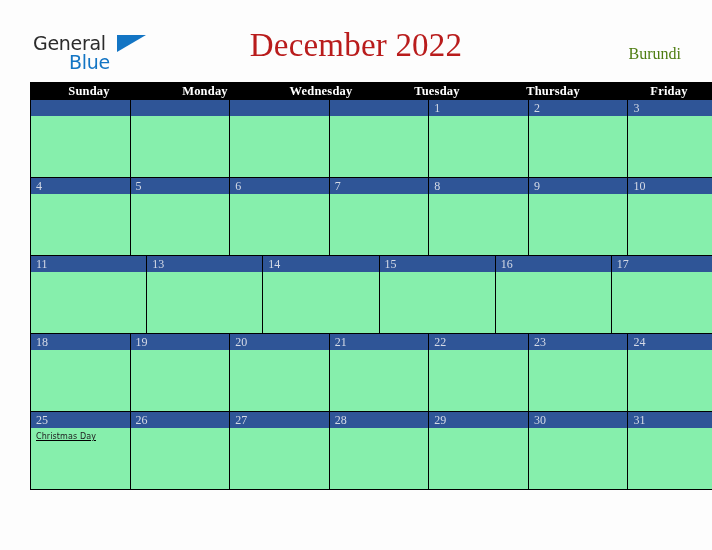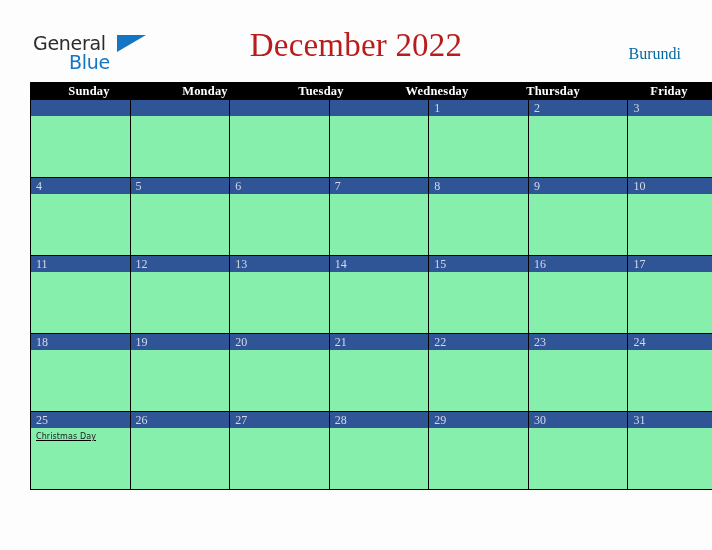--- a/index.html
+++ b/index.html
@@ -72,21 +72,21 @@
     color: #b91c1c;
     letter-spacing: 0.2px;
   }
 
   #country {
     position: absolute;
     right: 31px;
     top: 45px;
     font-family: "Liberation Serif", serif;
     font-size: 16px;
-    color: #0369a1;
+    color: #4d7c0f;
   }
 
   
   #calendar {
     position: absolute;
     left: 30px;
     top: 82px;
     width: 698px;
     border-left: 1px solid #000;
     border-right: 1px solid #0ea5e9;
@@ -177,22 +177,22 @@
 
   <div id="country">Burundi</div>
 
 </div>
 
 <div id="calendar">
 
   <div id="weekday-row">
     <div class="weekday-cell">Sunday</div>
     <div class="weekday-cell">Monday</div>
+    <div class="weekday-cell">Wednesday</div>
     <div class="weekday-cell">Tuesday</div>
-    <div class="weekday-cell">Wednesday</div>
     <div class="weekday-cell">Thursday</div>
     <div class="weekday-cell">Friday</div>
   </div>
 
   <div id="weeks-container">
       <div class="week-row">
         <div class="day-cell">
           <div class="day-bar">
             <span class="day-number"></span>
           </div>
@@ -281,26 +281,20 @@
       </div>
       <div class="week-row">
         <div class="day-cell">
           <div class="day-bar">
             <span class="day-number">11</span>
           </div>
           <div class="day-body"></div>
         </div>
         <div class="day-cell">
           <div class="day-bar">
-            <span class="day-number">12</span>
-          </div>
-          <div class="day-body"></div>
-        </div>
-        <div class="day-cell">
-          <div class="day-bar">
             <span class="day-number">13</span>
           </div>
           <div class="day-body"></div>
         </div>
         <div class="day-cell">
           <div class="day-bar">
             <span class="day-number">14</span>
           </div>
           <div class="day-body"></div>
         </div>

